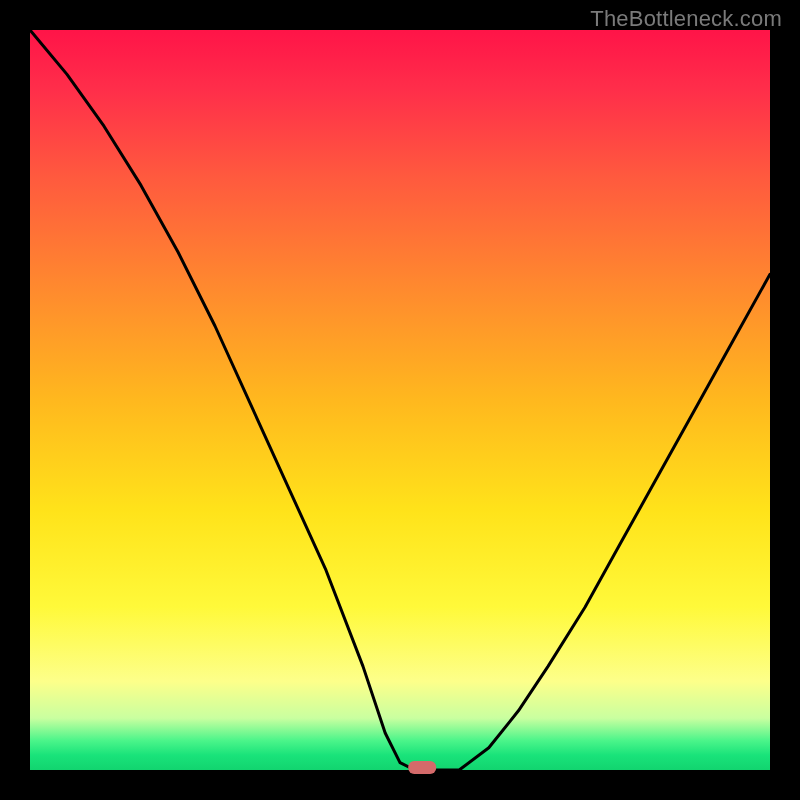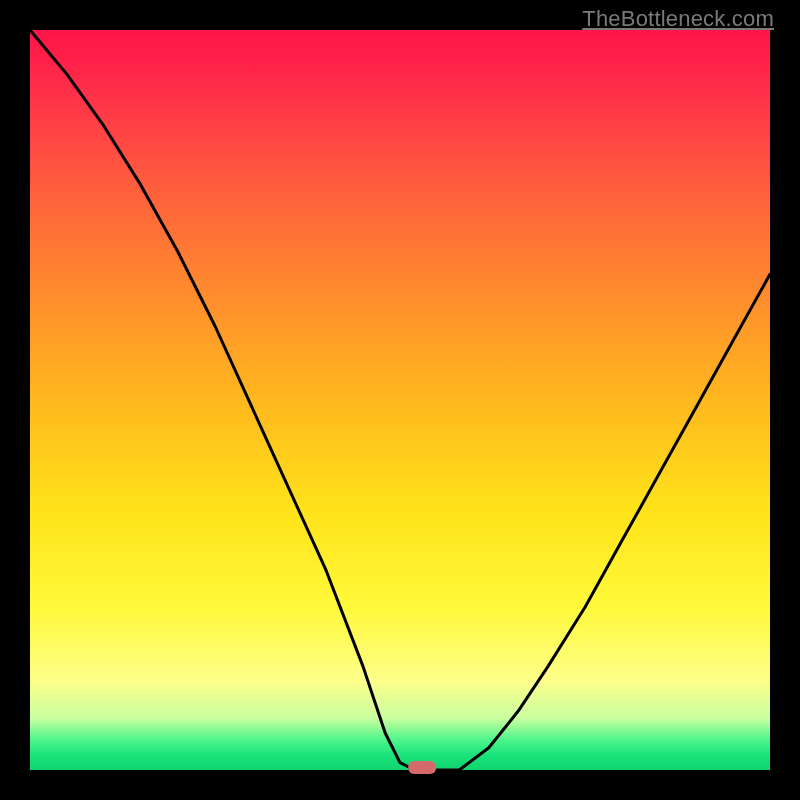--- a/index.html
+++ b/index.html
@@ -15,28 +15,27 @@
     position: absolute;
     left: 0;
     top: 0;
     width: 800px;
     height: 800px;
     background: #000;
   }
   .watermark {
     position: absolute;
     top: 6px;
-    right: 26px;
+    right: 18px;
     color: #7a7a7a;
     font-size: 22px;
     font-weight: 500;
     letter-spacing: 0.2px;
     pointer-events: none;
     user-select: none;
-    text-decoration: underline;
   }
   .plot-area {
     position: absolute;
     left: 30px;
     top: 30px;
     width: 740px;
     height: 740px;
     
     background: linear-gradient(
       to bottom,

